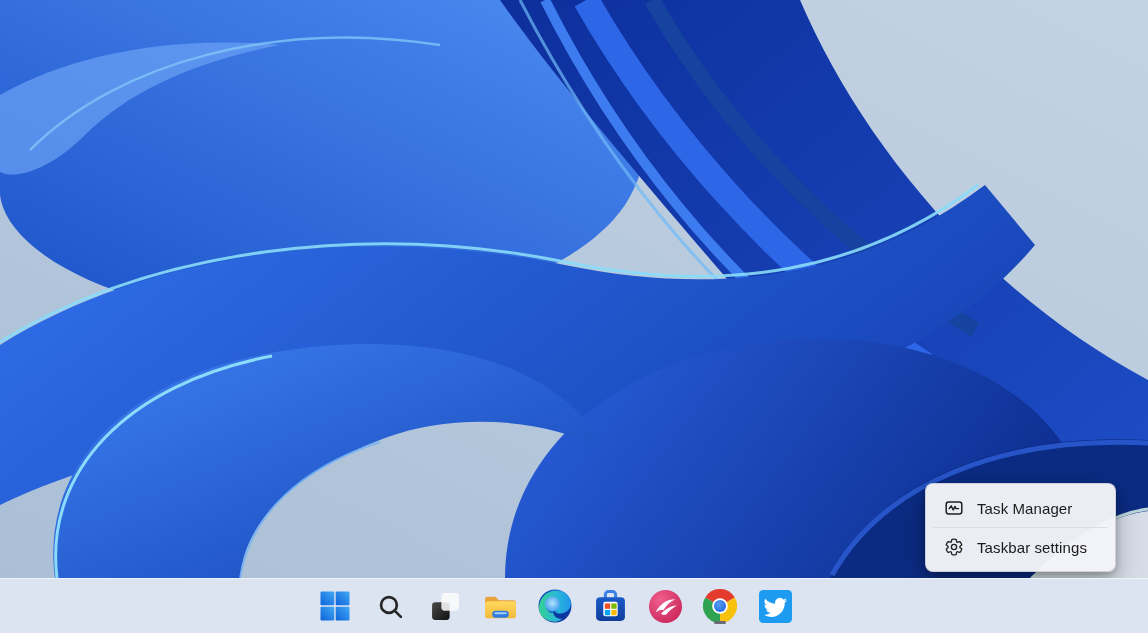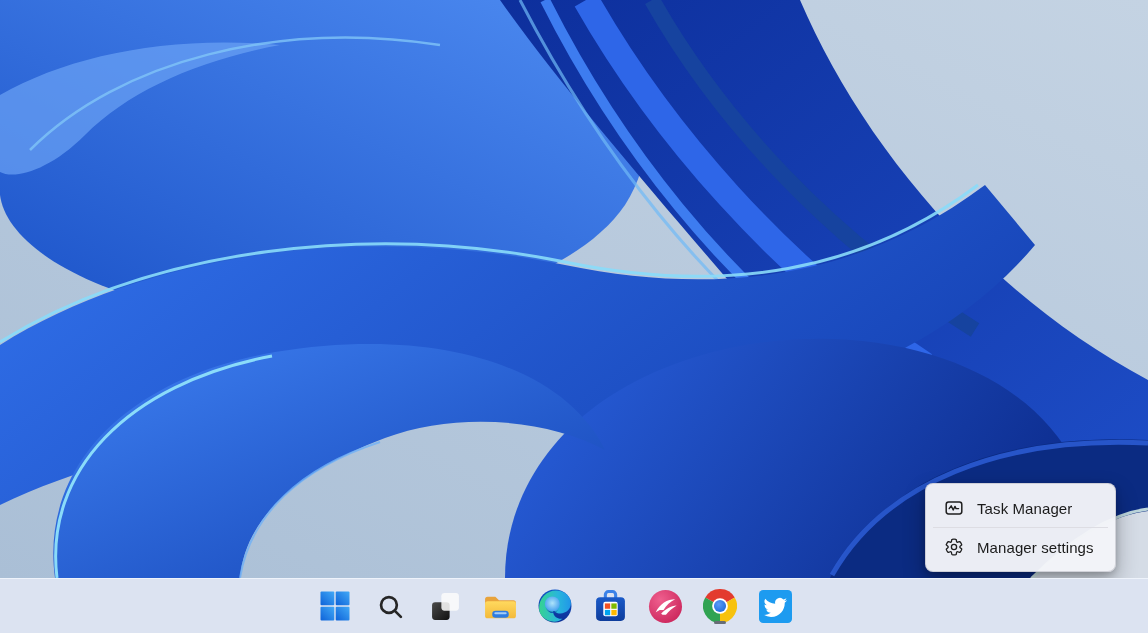--- a/index.html
+++ b/index.html
@@ -118,21 +118,21 @@
     <span>Task Manager</span>
   </div>
   <div class="ctx-sep"></div>
   <div class="ctx-item">
     <span class="mi">
       <svg viewBox="0 0 20 20" width="20" height="20">
         <path d="M2.3 7.6A8 8 0 0 1 4 4.7a.45.45 0 0 1 .49-.12l1.75.62a.9.9 0 0 0 1.19-.68l.33-1.82a.45.45 0 0 1 .36-.37 8.1 8.1 0 0 1 3.76 0 .45.45 0 0 1 .36.37l.33 1.82a.9.9 0 0 0 1.19.68l1.75-.62a.45.45 0 0 1 .49.12 8 8 0 0 1 1.7 2.9.45.45 0 0 1-.13.49l-1.42 1.2a.9.9 0 0 0 0 1.38l1.42 1.2c.14.12.2.31.13.49a8 8 0 0 1-1.7 2.9.45.45 0 0 1-.49.12l-1.75-.62a.9.9 0 0 0-1.19.68l-.33 1.82a.45.45 0 0 1-.36.37 8.1 8.1 0 0 1-3.76 0 .45.45 0 0 1-.36-.37l-.33-1.82a.9.9 0 0 0-1.19-.68l-1.75.62A.45.45 0 0 1 4 15.3a8 8 0 0 1-1.7-2.9.45.45 0 0 1 .13-.49l1.42-1.2a.9.9 0 0 0 0-1.38L2.43 8.1a.45.45 0 0 1-.13-.5Z" fill="none" stroke="#1f1f1f" stroke-width="1.3" stroke-linejoin="round"></path>
         <circle cx="10" cy="10" r="2.6" fill="none" stroke="#1f1f1f" stroke-width="1.3"></circle>
       </svg>
     </span>
-    <span>Manager settings</span>
+    <span>Taskbar settings</span>
   </div>
 </div>
 
 <div class="taskbar">
   <div class="tb-icons">
 
     <button class="tb-btn">
       <span>
         <svg viewBox="0 0 30 30" width="30" height="30">
           <defs>

